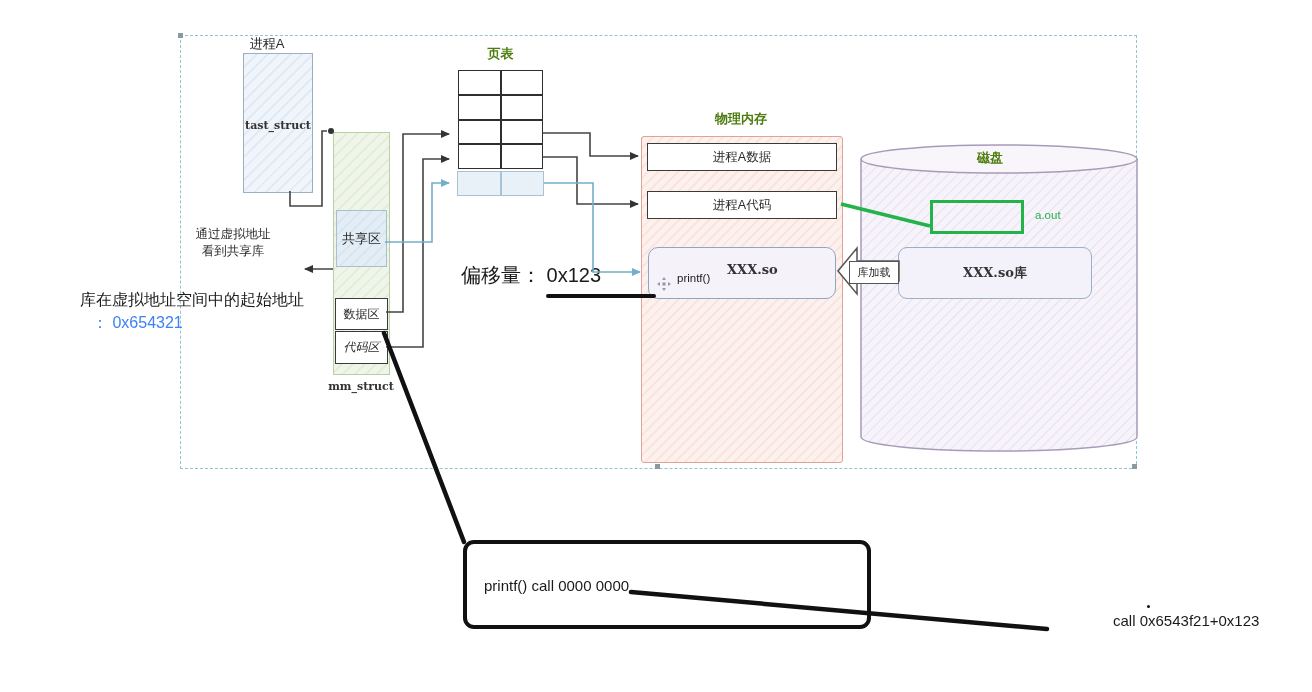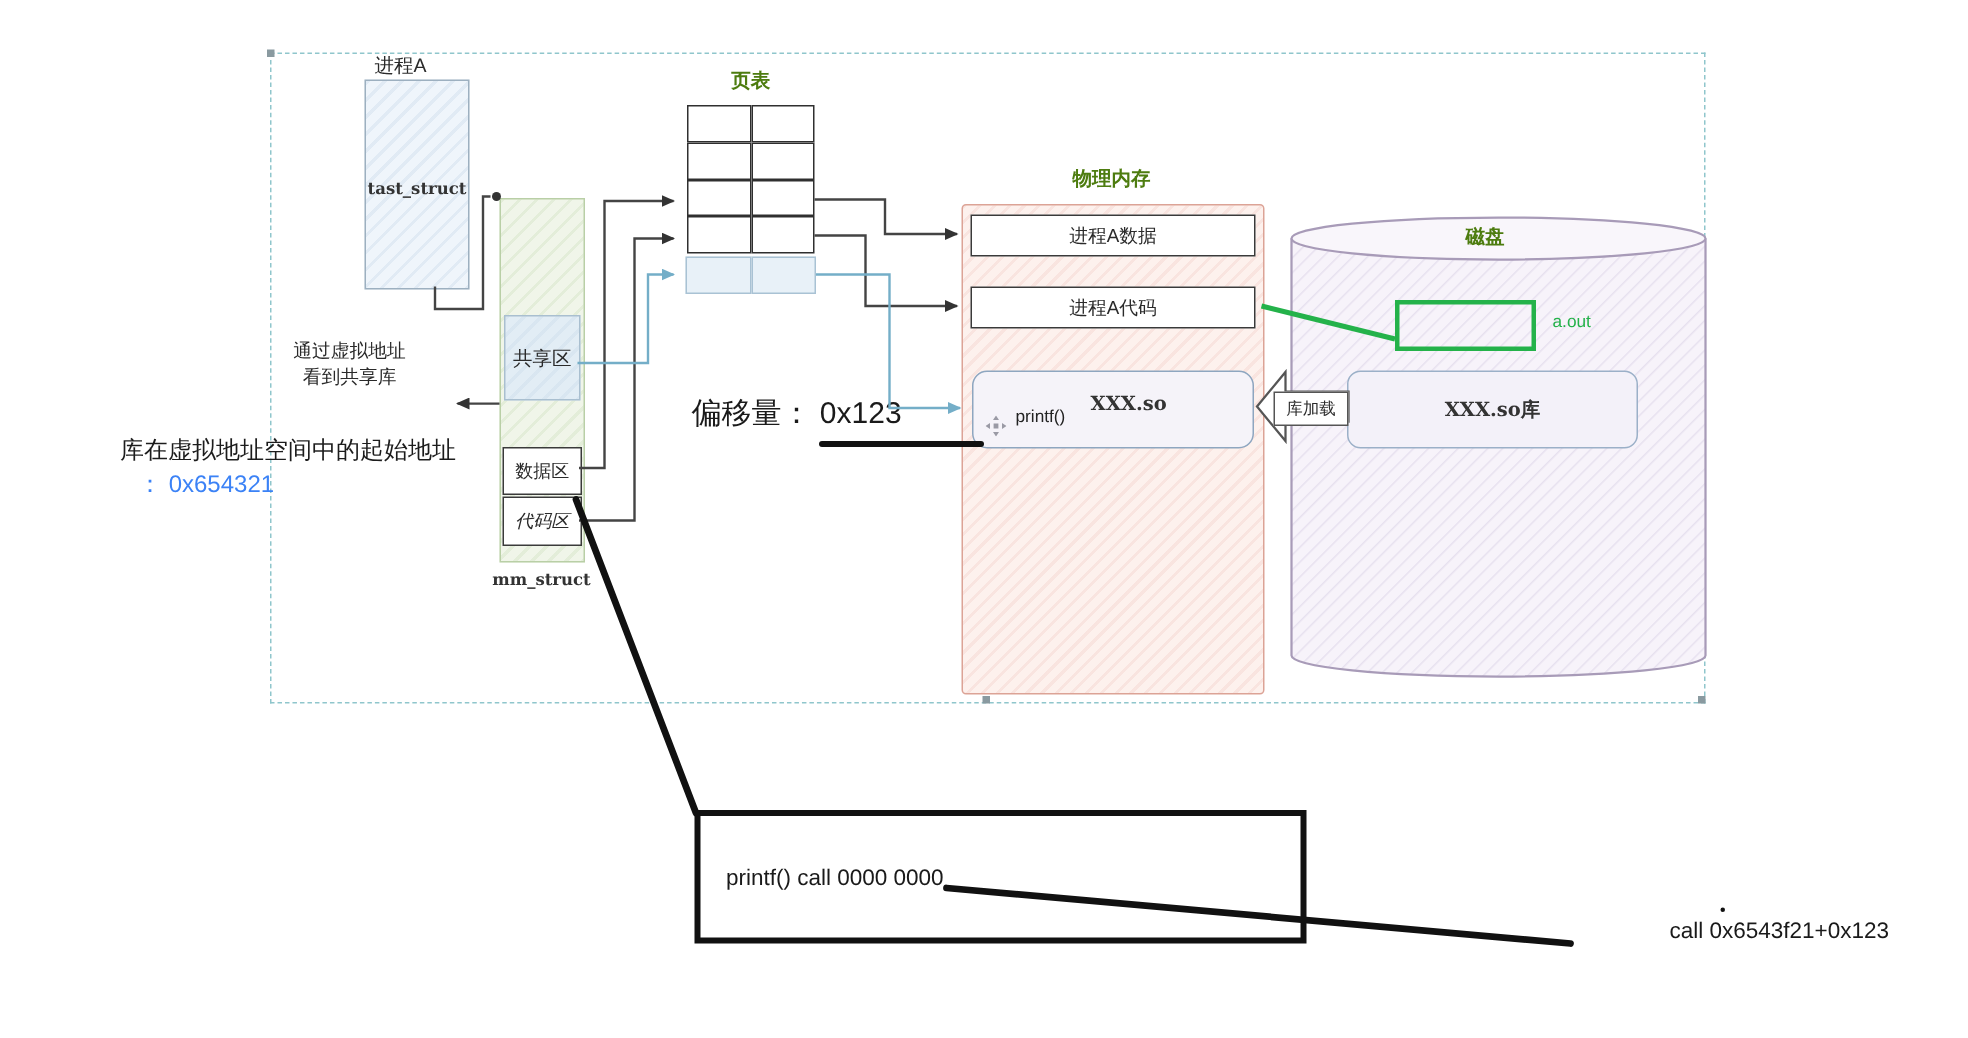--- a/index.html
+++ b/index.html
@@ -104,21 +104,21 @@
 
   <div class="abs" style="left:185px;top:226px;width:96px;text-align:center;font-size:12.5px;line-height:17px;">
     <div>通过虚拟地址</div>
     <div>看到共享库</div>
   </div>
   <div class="abs" style="left:80px;top:290px;font-size:16px;color:#1c1c1c;">库在虚拟地址空间中的起始地址</div>
   <div class="abs" style="left:80px;top:313px;font-size:16px;color:#3b82f6;margin-left:12px;">： 0x654321</div>
 
   <div class="abs" style="left:461px;top:262px;font-size:20px;color:#1a1a1a;z-index:2;">偏移量： 0x123</div>
 
-  <div class="abs bigbox" style="left:463px;top:540px;width:400px;height:81px;">
+  <div class="abs bigbox" style="left:463px;top:540px;width:400px;height:81px;border-radius:11px;">
     <div class="abs" style="left:17px;top:33px;font-size:15px;color:#1a1a1a;">printf() call 0000 0000</div>
   </div>
   <div class="abs" style="left:1066px;top:612px;font-size:15px;color:#1a1a1a;margin-left:47px;">call 0x6543f21+0x123</div>
   <div class="abs dot" style="left:1147px;top:605px;width:3px;height:3px;"></div>
 
   <svg class="overlay" width="1312" height="692" viewBox="0 0 1312 692">
     <defs>
       <marker id="ab" markerUnits="userSpaceOnUse" markerWidth="9" markerHeight="8" refX="8" refY="4" orient="auto">
         <path d="M0 0 L9 4 L0 8 Z" fill="#333"></path>
       </marker>

